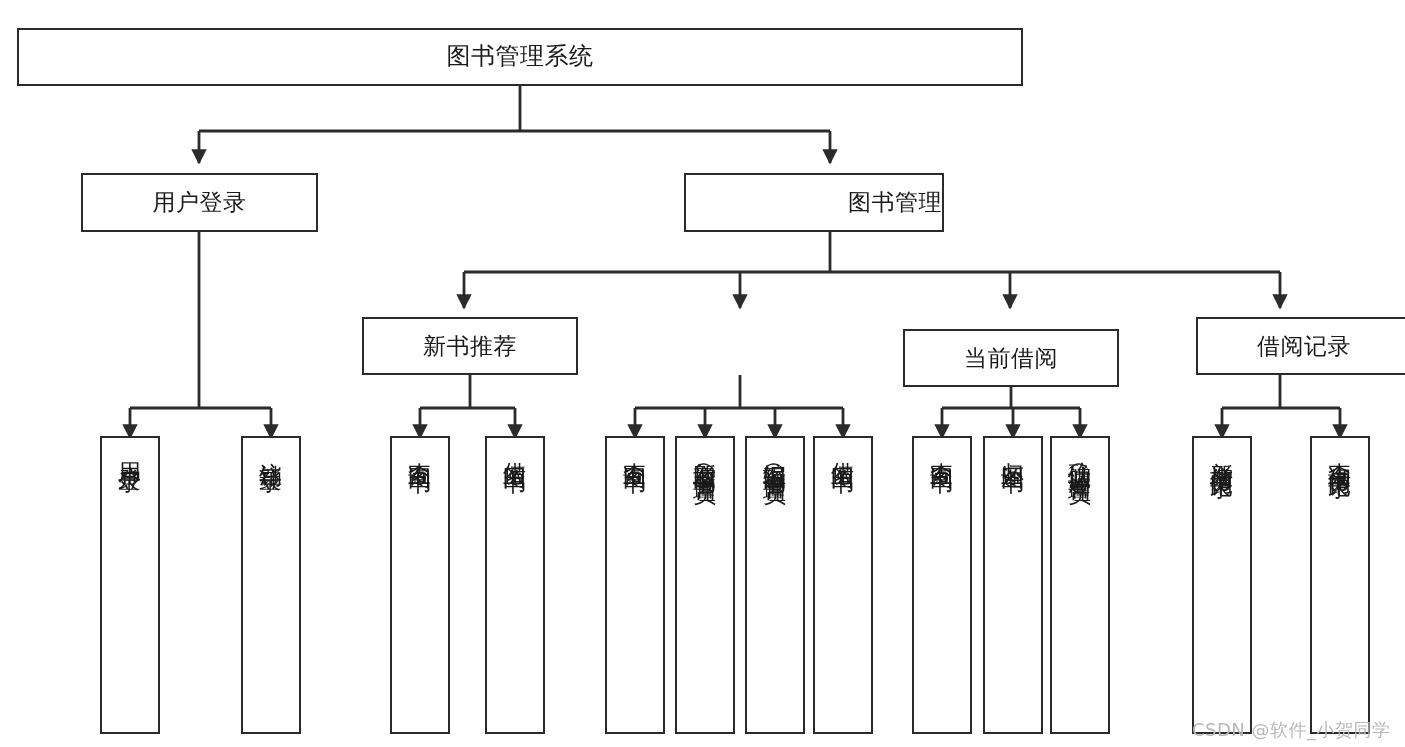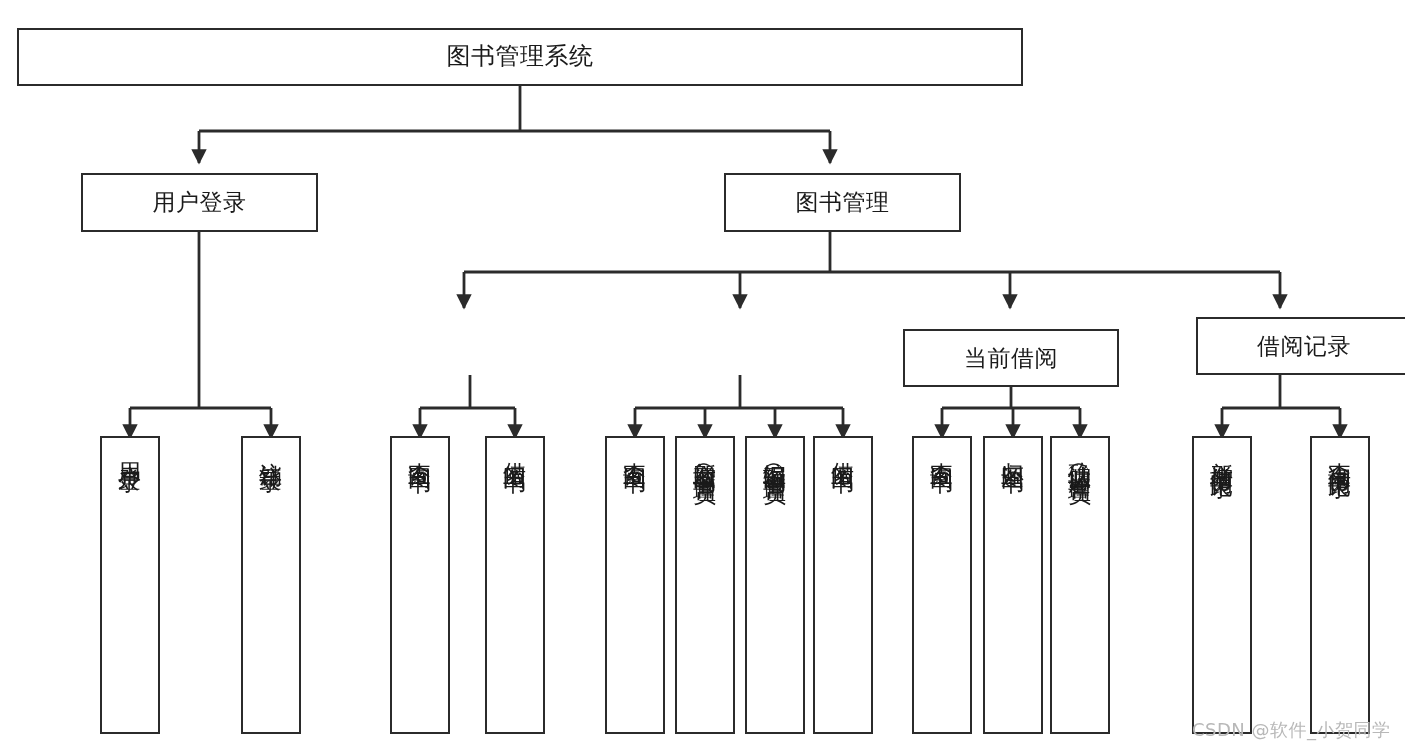--- a/index.html
+++ b/index.html
@@ -129,24 +129,27 @@
     </g>
   </svg>
 
   <div class="node horiz root" style="left:17px; top:28px; width:1006px; height:58px;">
     <span class="label">图书管理系统</span>
   </div>
 
   <div class="node horiz" style="left:81px; top:173px; width:237px; height:59px;">
     <span class="label">用户登录</span>
   </div>
-  <div class="node horiz" style="left:724px; top:173px; width:237px; height:59px;">
+  <div class="node horiz" style="left:684px; top:173px; width:260px; height:59px;justify-content:flex-end;">
     <span class="label">图书管理</span>
   </div>
 
+  <div class="node horiz" style="left:362px; top:317px; width:216px; height:58px;">
+    <span class="label">新书推荐</span>
+  </div>
   <div class="node horiz" style="left:903px; top:317px; width:216px; height:58px;margin-top:12px;">
     <span class="label">当前借阅</span>
   </div>
   <div class="node horiz" style="left:1172px; top:317px; width:216px; height:58px;margin-left:24px;">
     <span class="label">借阅记录</span>
   </div>
 
   <div class="node vert" style="left:100px; top:436px; width:60px; height:298px;">
     <span class="label">用户登录</span>
   </div>

